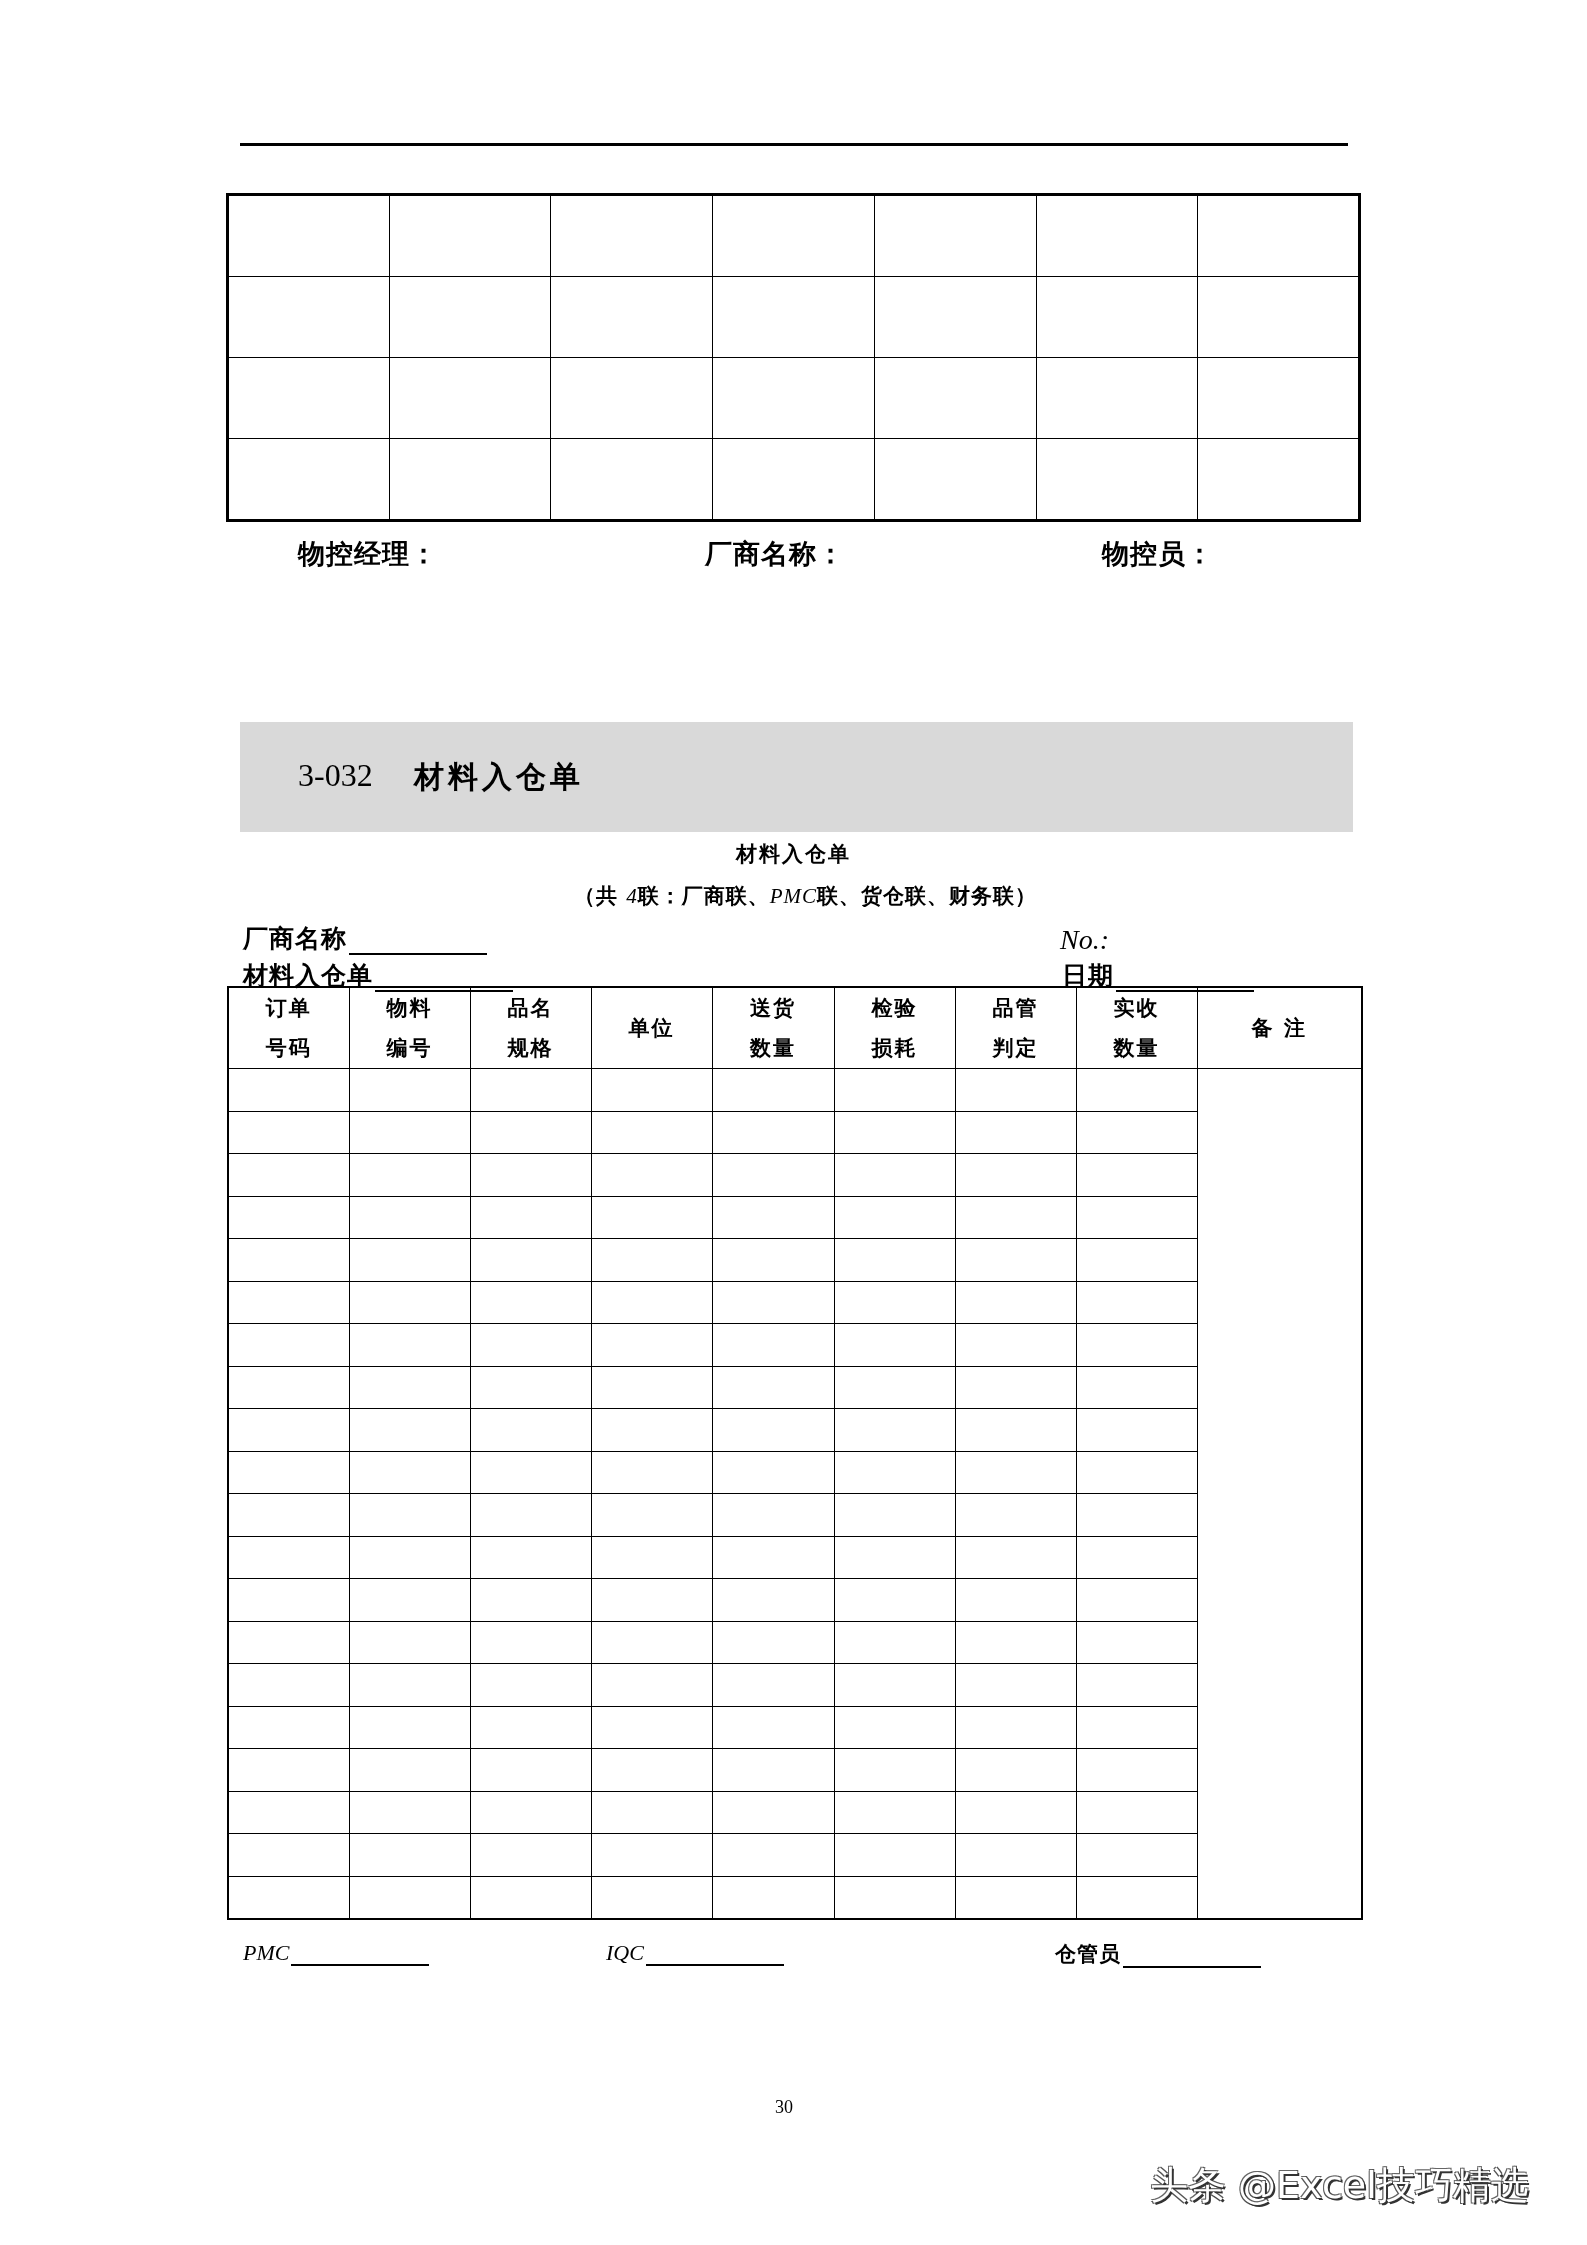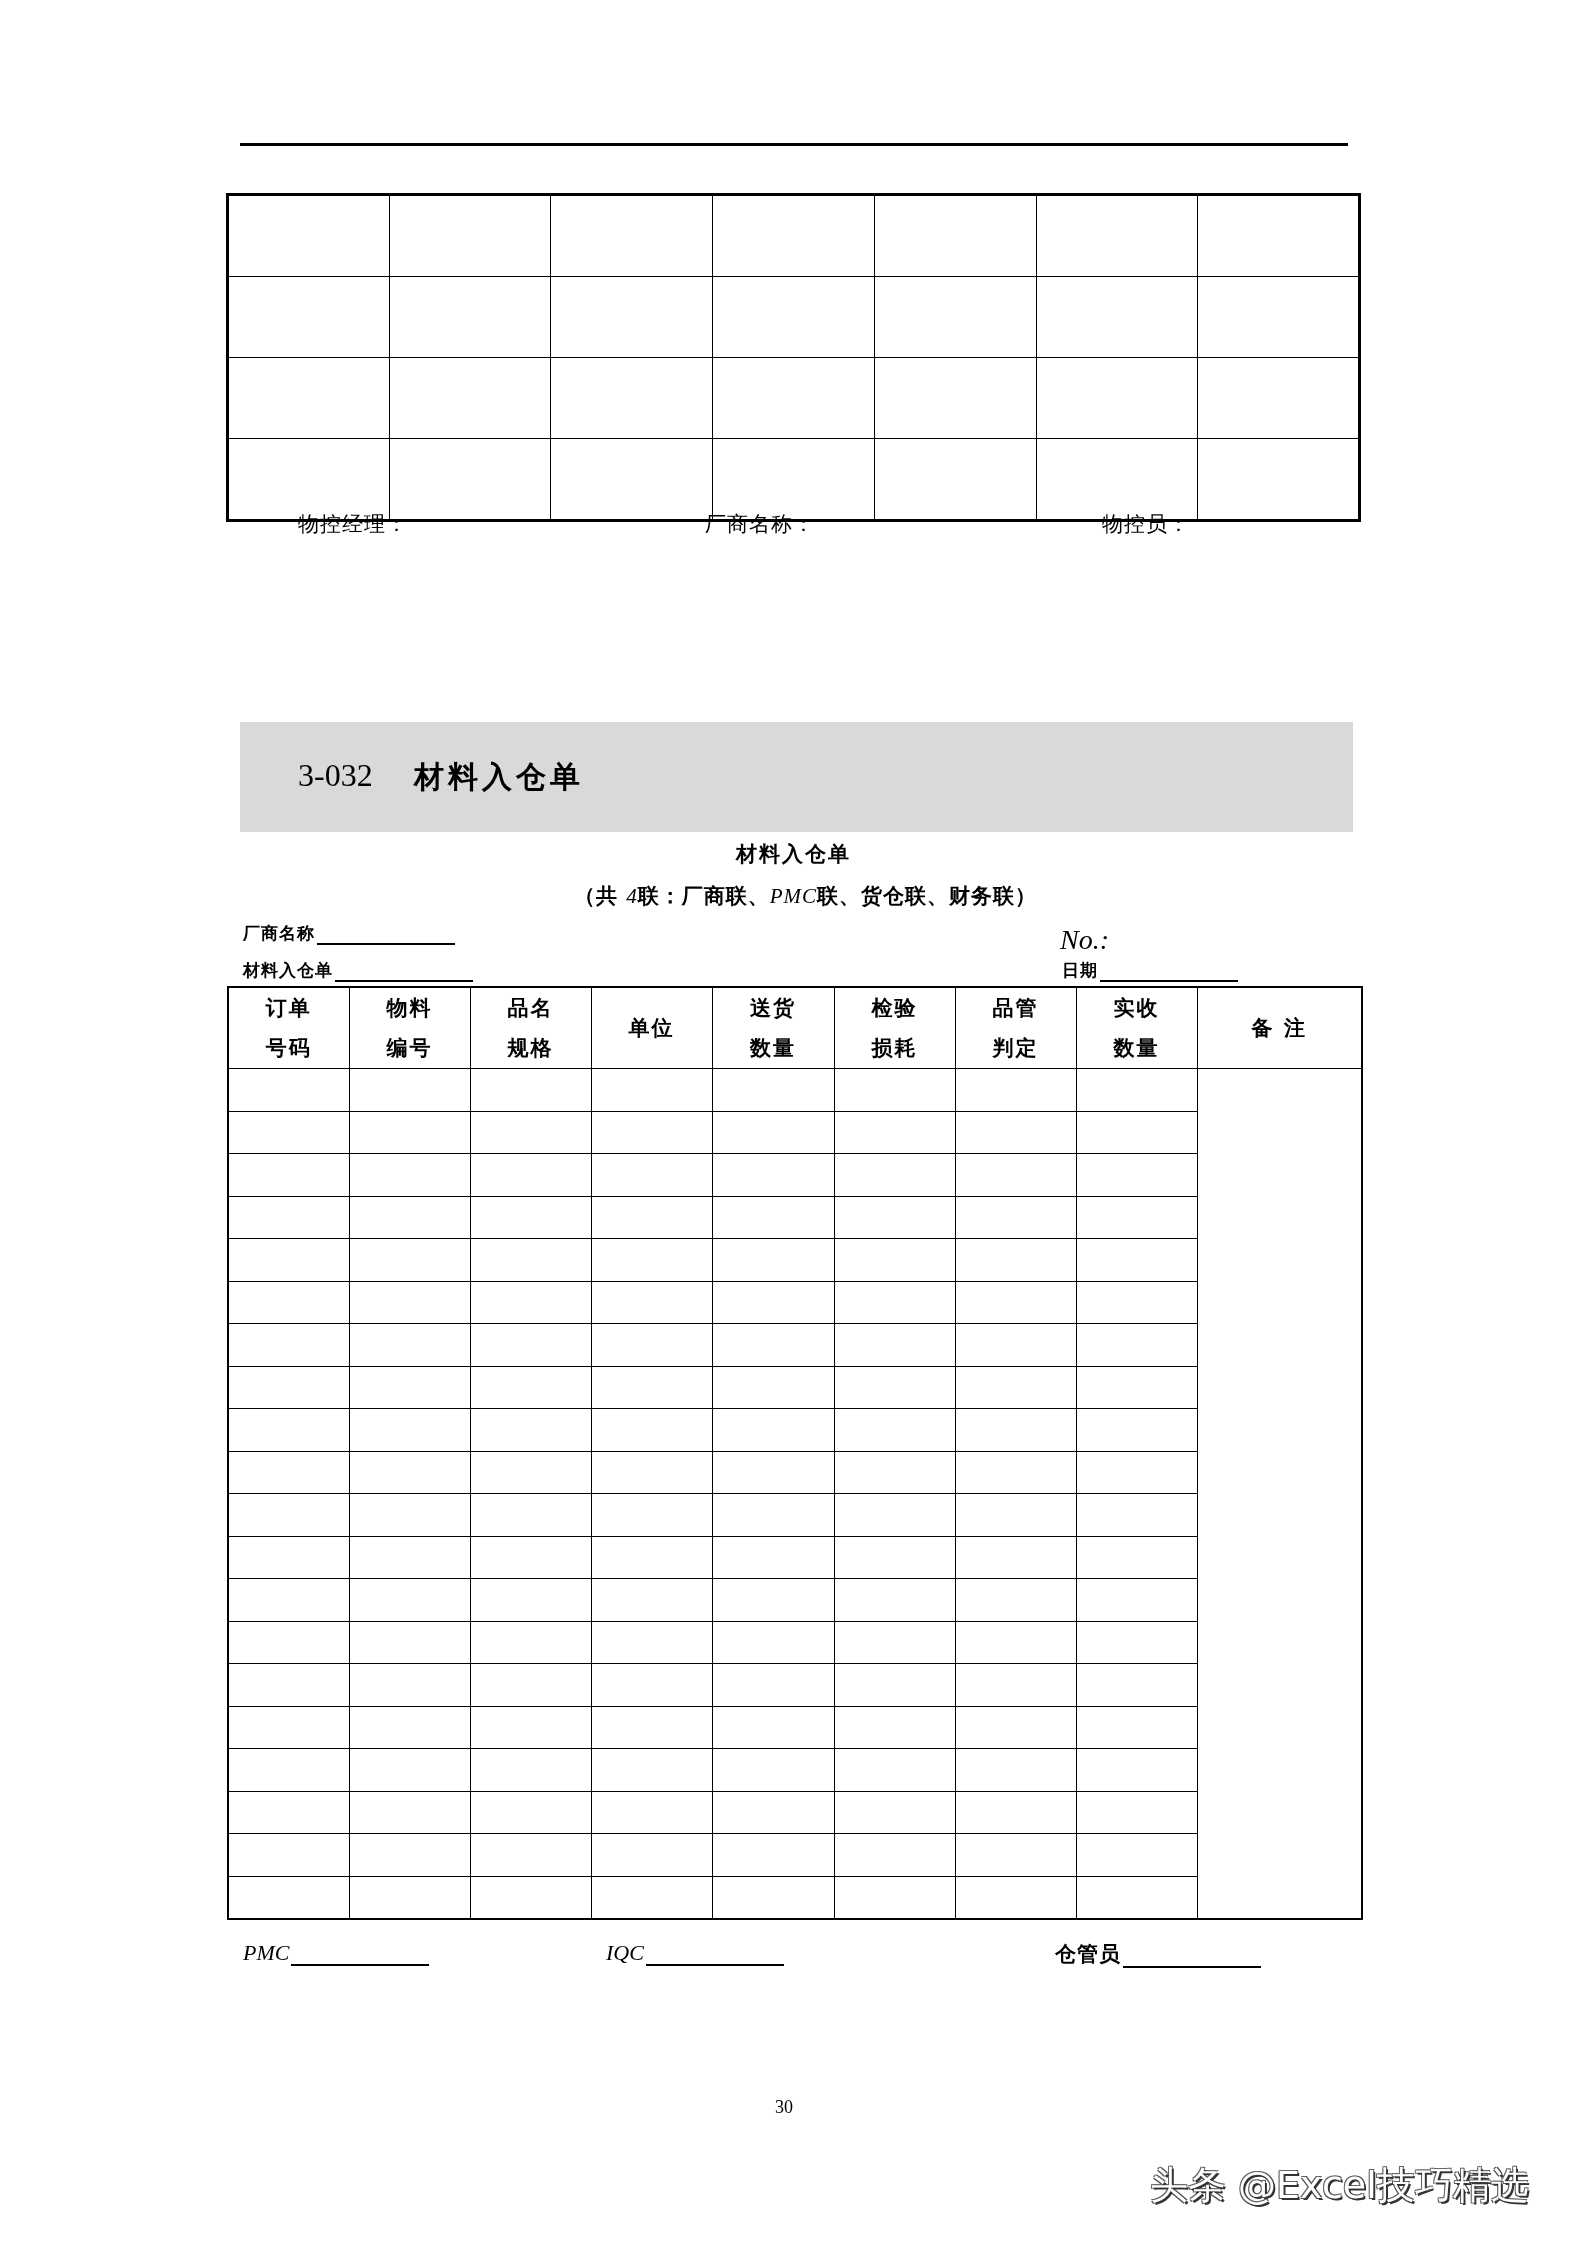--- a/index.html
+++ b/index.html
@@ -6,32 +6,32 @@
   body { width:1587px; height:2245px; position:relative; overflow:hidden;
          font-family:"DejaVu Sans", sans-serif; color:#000; }
   .abs { position:absolute; }
   .top-rule { left:240px; top:143px; width:1108px; height:3px; background:#000; }
 
   table { border-collapse:collapse; table-layout:fixed;border-radius:14px; }
   #t1 { position:absolute; left:226px; top:193px; width:1135px; height:322px;
         border:3px solid #000; }
   #t1 td { border:1.5px solid #000; height:78px; }
 
-  .sign1 { top:510px; font-size:21px; font-weight:normal; letter-spacing:1px; }
+  .sign1 { top:536px; font-size:27px; font-weight:bold; letter-spacing:1px; }
 
   .gray-box { left:240px; top:722px; width:1113px; height:110px; background:#d9d9d9; }
   .sec-num { left:298px; top:757px; font-family:"Liberation Serif", serif; 
              font-size:32px; }
   .sec-title { left:414px; top:757px; font-size:30px; font-weight:bold; letter-spacing:4px; }
 
   .form-title { left:0; width:1587px; top:840px; text-align:center; font-size:21px; font-weight:bold; letter-spacing:2px; }
   .form-sub { left:0; width:1587px; top:882px; text-align:center; font-size:21px; font-weight:bold; letter-spacing:1px;padding-left:12px; }
   .form-sub .it { font-family:"Liberation Serif", serif; font-style:italic; font-weight:normal; }
 
-  .info { font-size:17px; font-weight:bold; letter-spacing:1px; }
+  .info { font-size:25px; font-weight:bold; letter-spacing:1px; }
   .line { display:inline-block; width:138px; border-bottom:2.5px solid #000; height:20px; vertical-align:bottom; margin-left:2px; }
   .no-label { font-family:"Liberation Serif", serif; font-style:italic; font-size:28px; }
 
   #t2 { position:absolute; left:227px; top:986px; width:1134px; border:2.5px solid #000; }
   #t2 th { border:1.5px solid #000; height:80px; font-size:21px; font-weight:bold; text-align:center;
            line-height:40px; letter-spacing:2px; padding:0; }
   #t2 td { border:1.5px solid #000; height:41.5px; padding:0; }
 
   .footer { top:1940px; font-size:21px; }
   .footer .it { font-family:"Liberation Serif", serif; font-style:italic; font-size:22px; }

